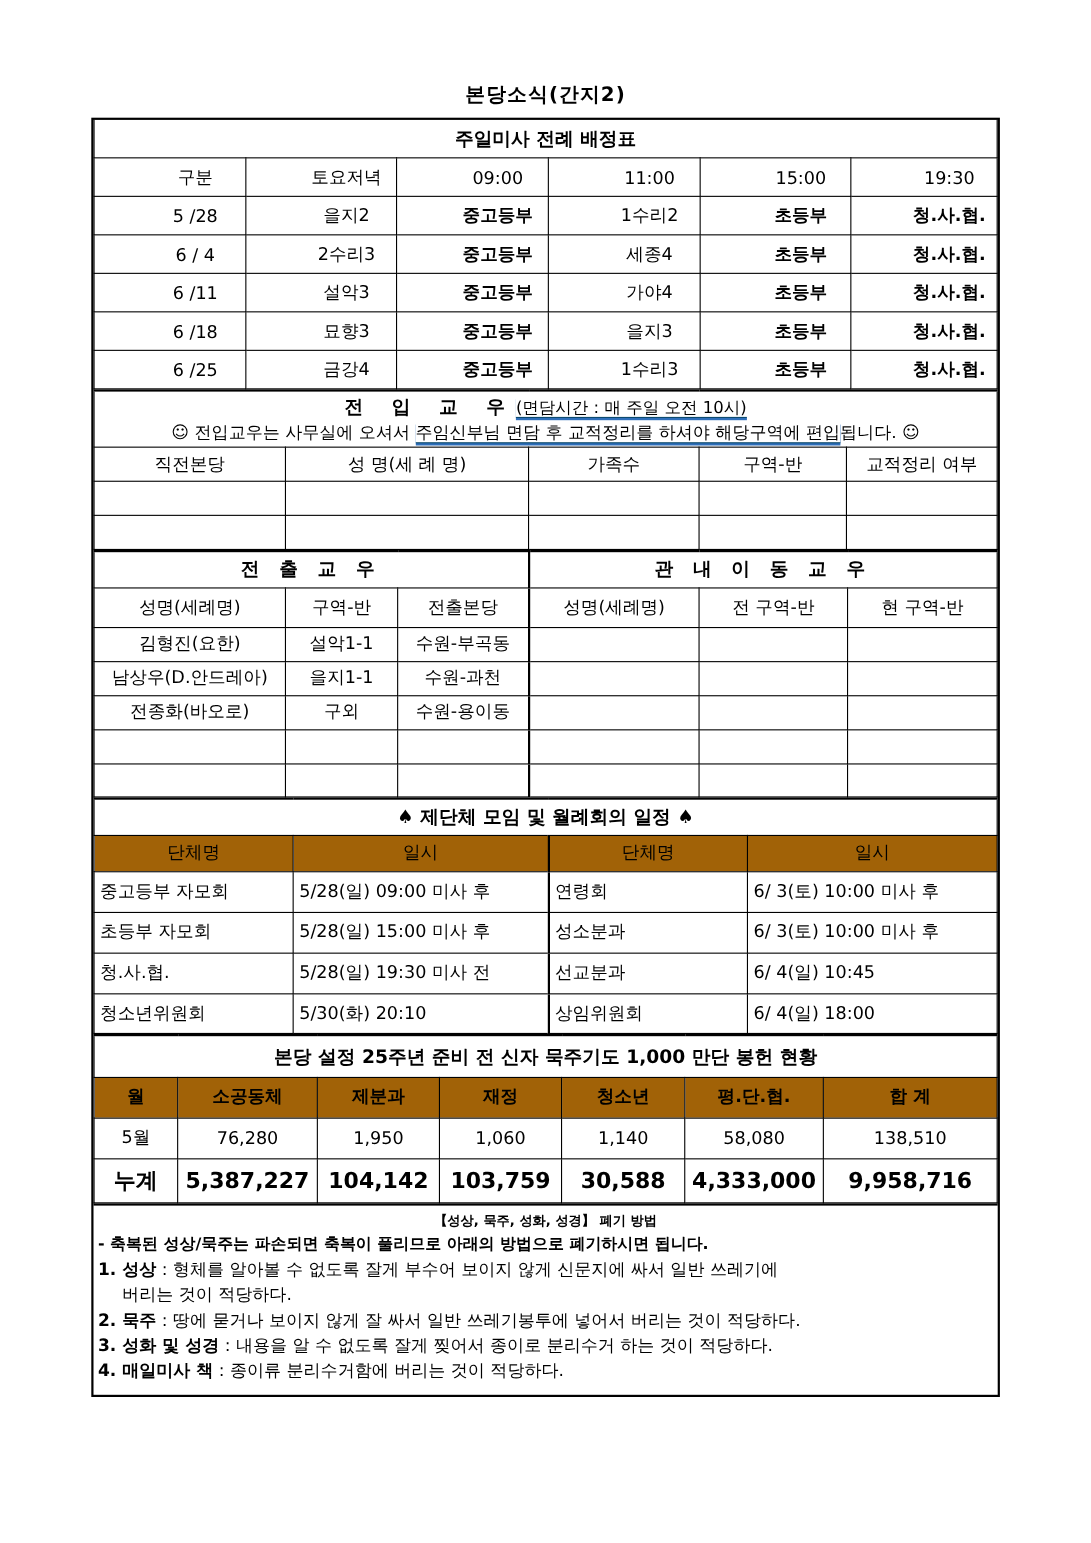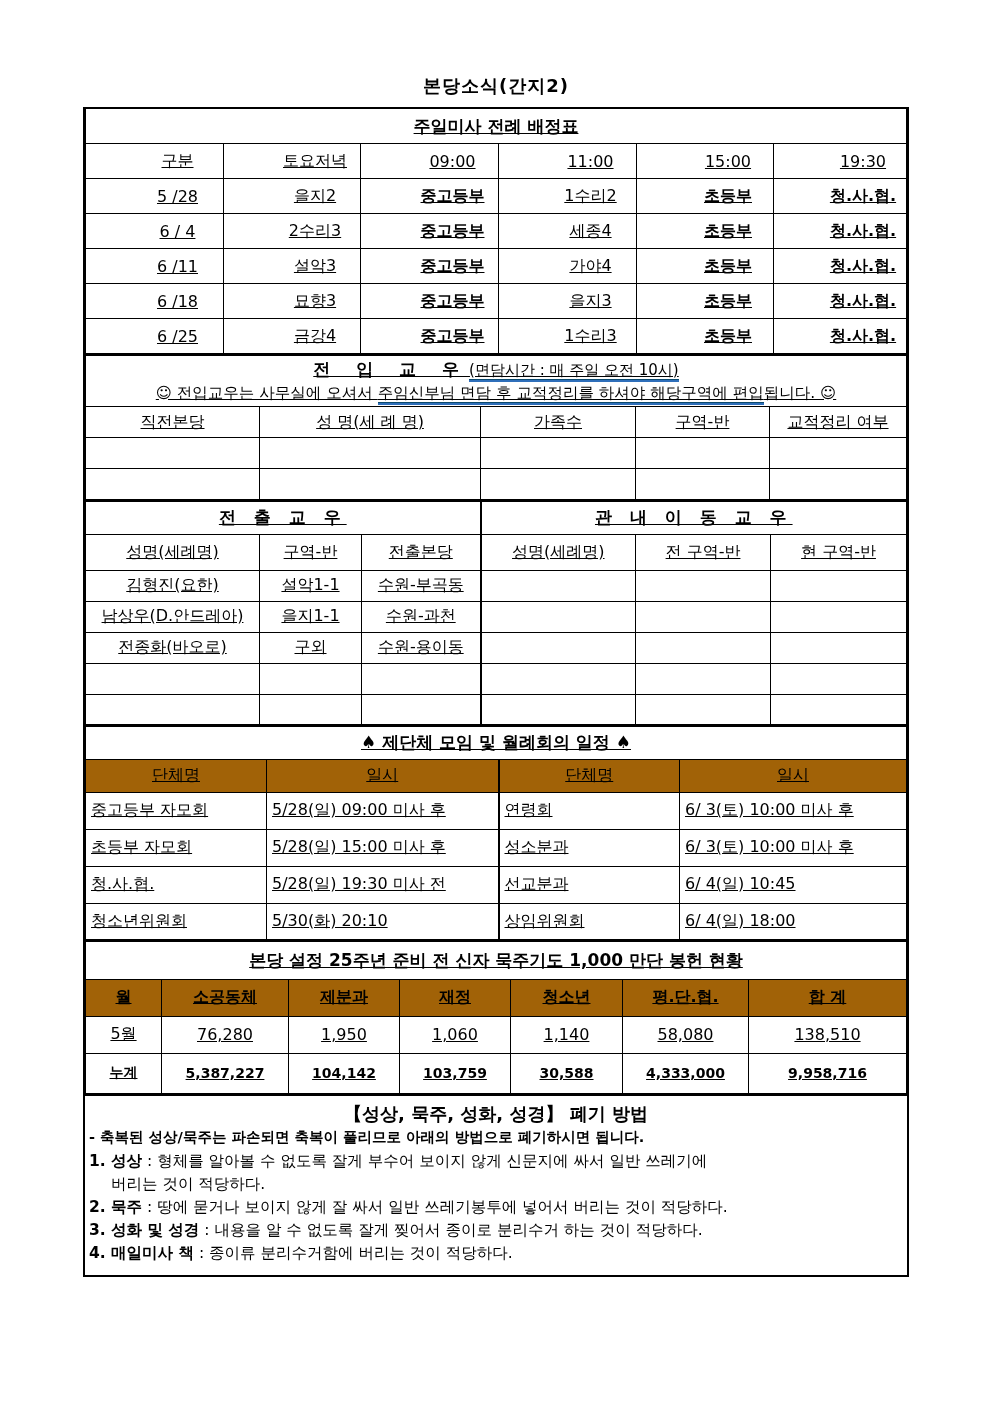--- a/index.html
+++ b/index.html
@@ -1,38 +1,38 @@
 <!DOCTYPE html>
 <html><head>
 <meta charset="utf-8">
 <style>
   html, body { margin: 0; padding: 0; background: #ffffff; }
   body { width: 992px; height: 1403px; position: relative; font-family: "DejaVu Sans", "Liberation Sans", sans-serif; color: #000; }
   .page-title { position: absolute; left: 0; width: 992px; top: 74px; text-align: center; font-size: 18px; font-weight: bold; letter-spacing: 1px; }
   .frame { position: absolute; left: 83px; top: 107px; width: 826px; border: 2px solid #000; box-sizing: border-box; }
-  table { border-collapse: collapse; width: 100%; table-layout: fixed; text-decoration: underline; }
+  table { border-collapse: collapse; width: 100%; table-layout: fixed; }
   td, th { border: 1px solid #000; padding: 0; text-align: center; vertical-align: middle; font-size: 16px; font-weight: normal; overflow: hidden; white-space: nowrap; }
   .sec-title { font-weight: bold; font-size: 17px; }
   .bold { font-weight: bold; }
   .gray { background: #a16207; }
   .left { text-align: left; padding-left: 5px; }
   .thick-top td, .thick-top th { border-top: 2px solid #000; }
   .thick-right { border-right: 2px solid #000 !important; }
   .r36 td, .r36 th { height: 34px; padding-left: 46px; }
   .dbl-ul { text-decoration: none; border-bottom: 1px solid #0c4a6e; box-shadow: 0 2px 0 #2f6fba; padding-bottom: 0; font-weight: normal; font-size: 15px; }
   .spaced { letter-spacing: 10px; }
   .spaced2 { letter-spacing: 6px; }
   .notice { font-size: 15.5px; }
   .methods { padding: 6px 4px 10px 4px; border-top: 2px solid #000; }
-  .methods .mt { text-align: center; font-weight: bold; font-size: 18px; margin-bottom: 2px; }
+  .methods .mt { text-align: center; font-weight: bold; font-size: 12px; margin-bottom: 2px; }
   .methods .intro { font-weight: bold; font-size: 14.5px; margin-bottom: 3px; }
   .methods .item { font-size: 15.5px; line-height: 23px; }
   .methods .item .lbl { font-weight: bold; }
   .methods .indent { padding-left: 22px; }
-  .big { font-size: 14px; font-weight: bold; margin-top: 45px; }
+  .big { font-size: 20px; font-weight: bold; margin-top: 45px; }
 </style>
 </head>
 <body>
 
 <div class="page-title">본당소식(간지2)</div>
 
 <div class="frame">
 
   <table>
     <colgroup>

